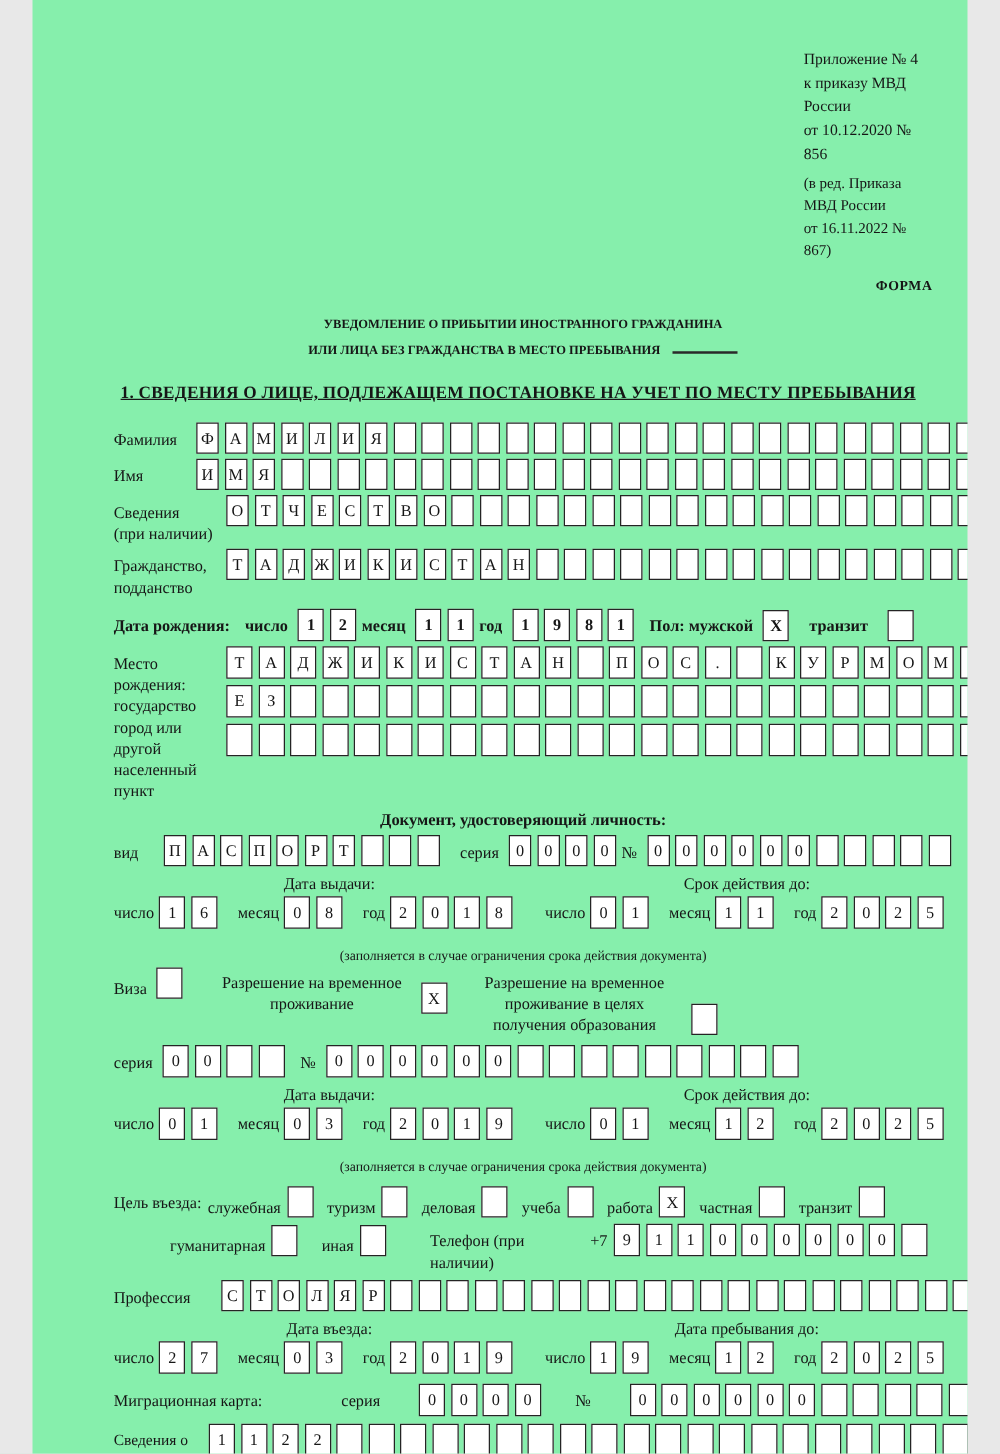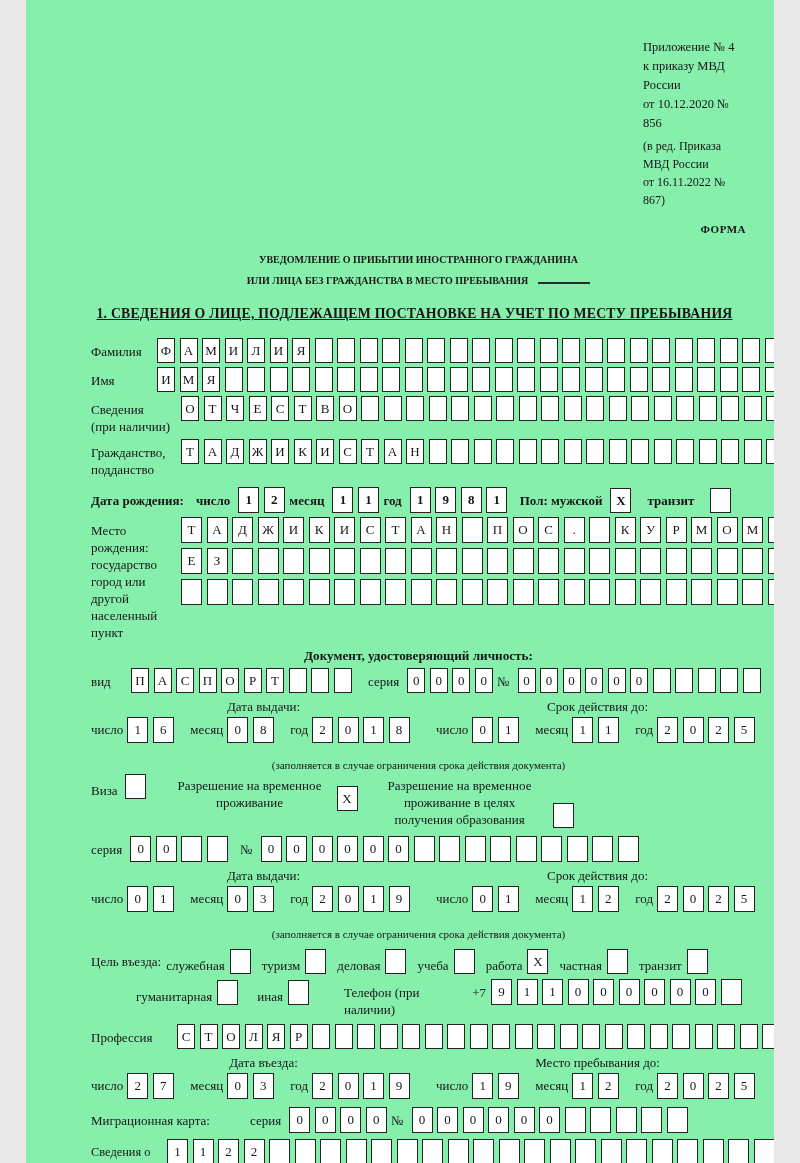--- a/index.html
+++ b/index.html
@@ -653,21 +653,21 @@
         <span class="dlabel">год</span>
         <span class="strip wide">
             <span class="cell">2</span>
             <span class="cell">0</span>
             <span class="cell">1</span>
             <span class="cell">9</span>
           </span>
       </div>
     </div>
     <div class="colR">
-      <div class="dhead">Место пребывания до:</div>
+      <div class="dhead">Дата пребывания до:</div>
       <div class="dateline">
         <span class="dlabel">число</span>
         <span class="strip wide">
             <span class="cell">1</span>
             <span class="cell">9</span>
           </span>
         <span class="dlabel">месяц</span>
         <span class="strip wide">
             <span class="cell">1</span>
             <span class="cell">2</span>
@@ -676,21 +676,21 @@
         <span class="strip wide">
             <span class="cell">2</span>
             <span class="cell">0</span>
             <span class="cell">2</span>
             <span class="cell">5</span>
           </span>
       </div>
     </div>
   </div>
 
-  <div class="frow" style="margin-top:8px;">
+  <div class="frow" style="margin-top:8px;gap:23px;">
     <div class="inline-lbl" style="width:135px;">Миграционная карта:</div>
     <div class="inline-lbl gap24">серия</div>
     <div class="strip wide gap8">
         <span class="cell">0</span>
         <span class="cell">0</span>
         <span class="cell">0</span>
         <span class="cell">0</span>
       </div>
     <div class="inline-lbl">№</div>
     <div class="strip wide gap8">

